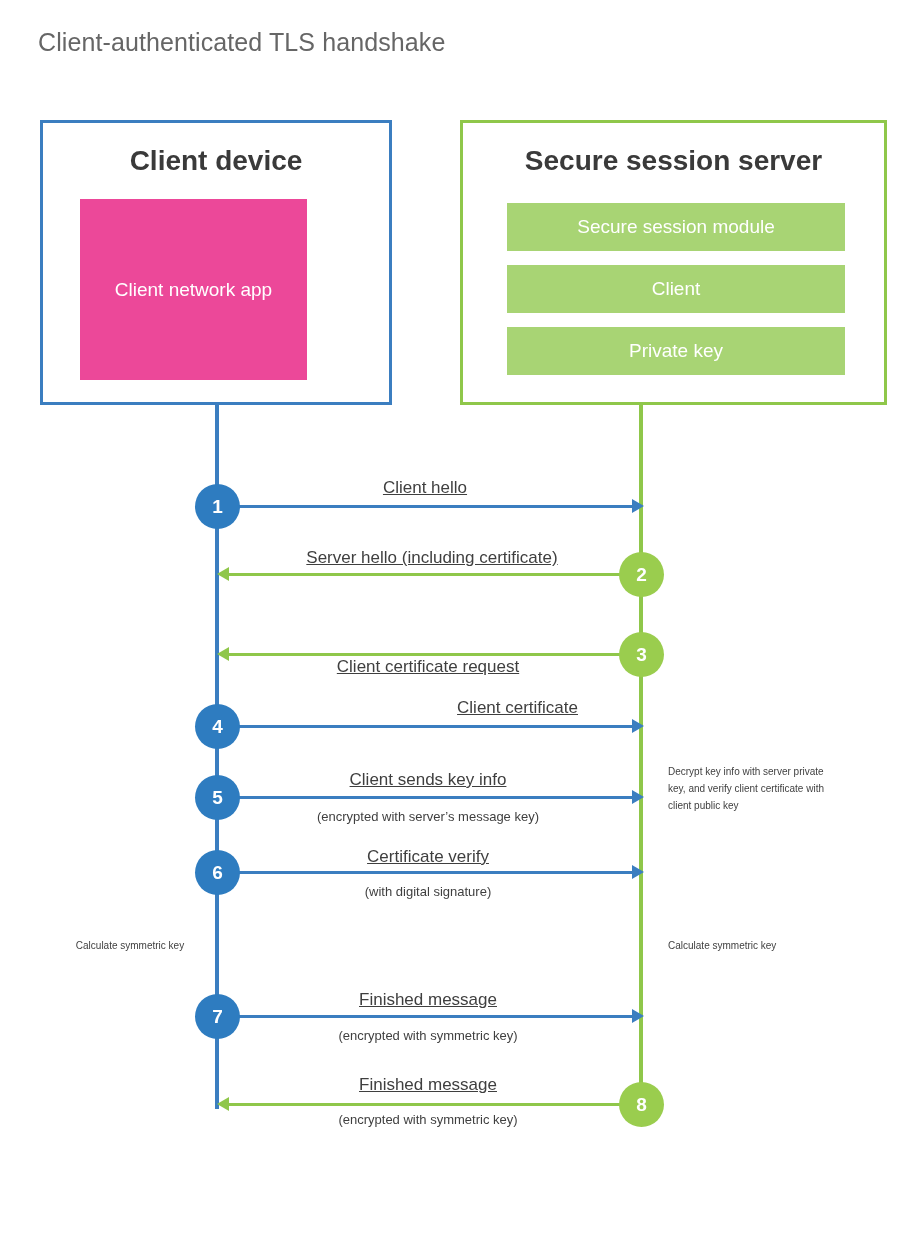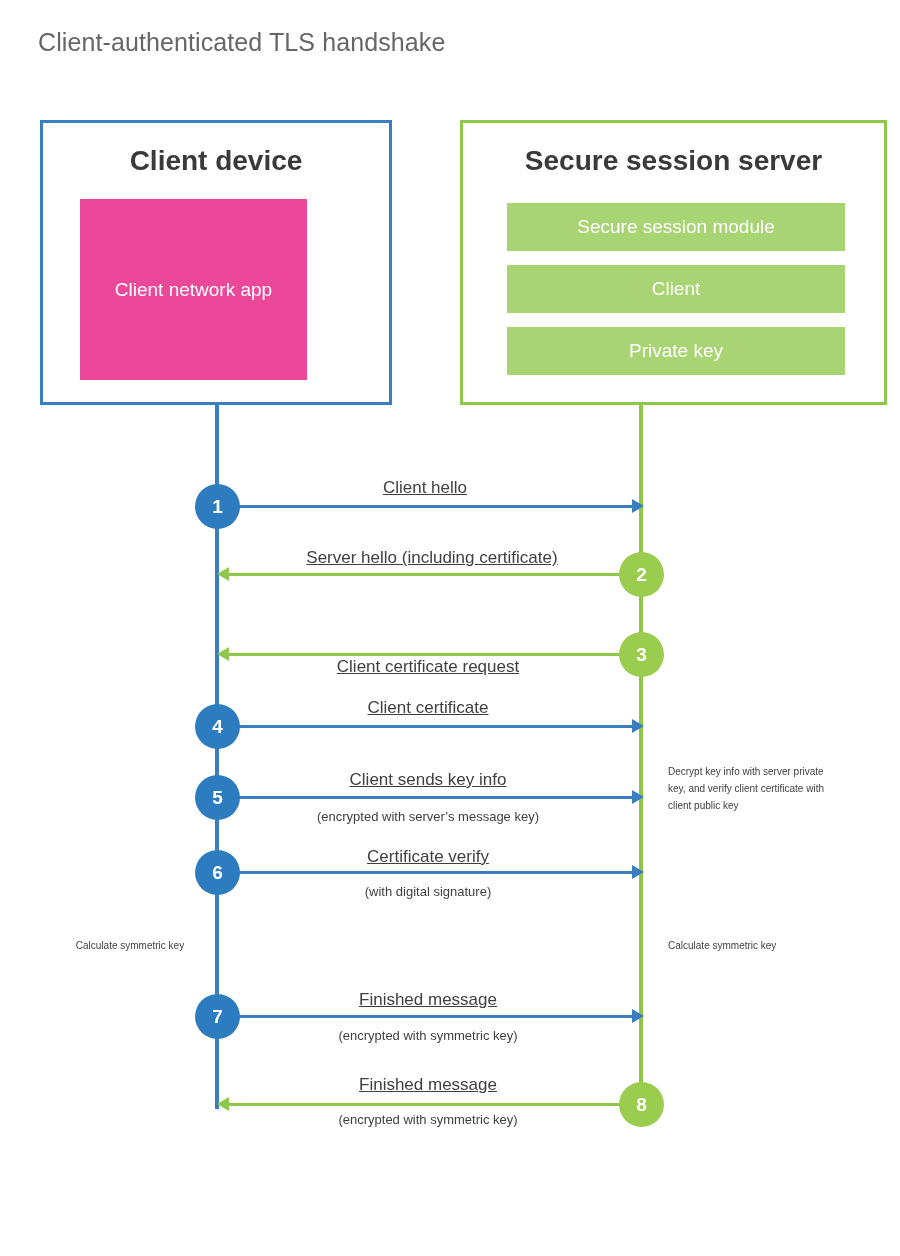--- a/index.html
+++ b/index.html
@@ -210,21 +210,21 @@
 <div class="msg-label" style="left:282px; top:548px; width:300px;">Server hello (including certificate)</div>
 <div class="step-circle green" style="left:619px; top:552px;">2</div>
 
 <div class="arrow-line green" style="left:228px; top:653px; width:413px;"></div>
 <div class="arrow-head left green" style="left:217px; top:647px;"></div>
 <div class="msg-label" style="left:278px; top:648px; width:300px;margin-top:9px;">Client certificate request</div>
 <div class="step-circle green" style="left:619px; top:632px;">3</div>
 
 <div class="arrow-line blue" style="left:217px; top:725px; width:417px;"></div>
 <div class="arrow-head right blue" style="left:632px; top:719px;"></div>
-<div class="msg-label" style="left:278px; top:698px; width:300px;">Client certificate</div>
+<div class="msg-label" style="left:278px; top:698px; width:300px;text-align:right;">Client certificate</div>
 <div class="step-circle blue" style="left:195px; top:704px;">4</div>
 
 <div class="arrow-line blue" style="left:217px; top:796px; width:417px;"></div>
 <div class="arrow-head right blue" style="left:632px; top:790px;"></div>
 <div class="msg-label" style="left:278px; top:770px; width:300px;">Client sends key info</div>
 <div class="msg-sub" style="left:278px; top:809px; width:300px;">(encrypted with server’s message key)</div>
 <div class="step-circle blue" style="left:195px; top:775px;">5</div>
 
 <div class="arrow-line blue" style="left:217px; top:871px; width:417px;"></div>
 <div class="arrow-head right blue" style="left:632px; top:865px;"></div>

